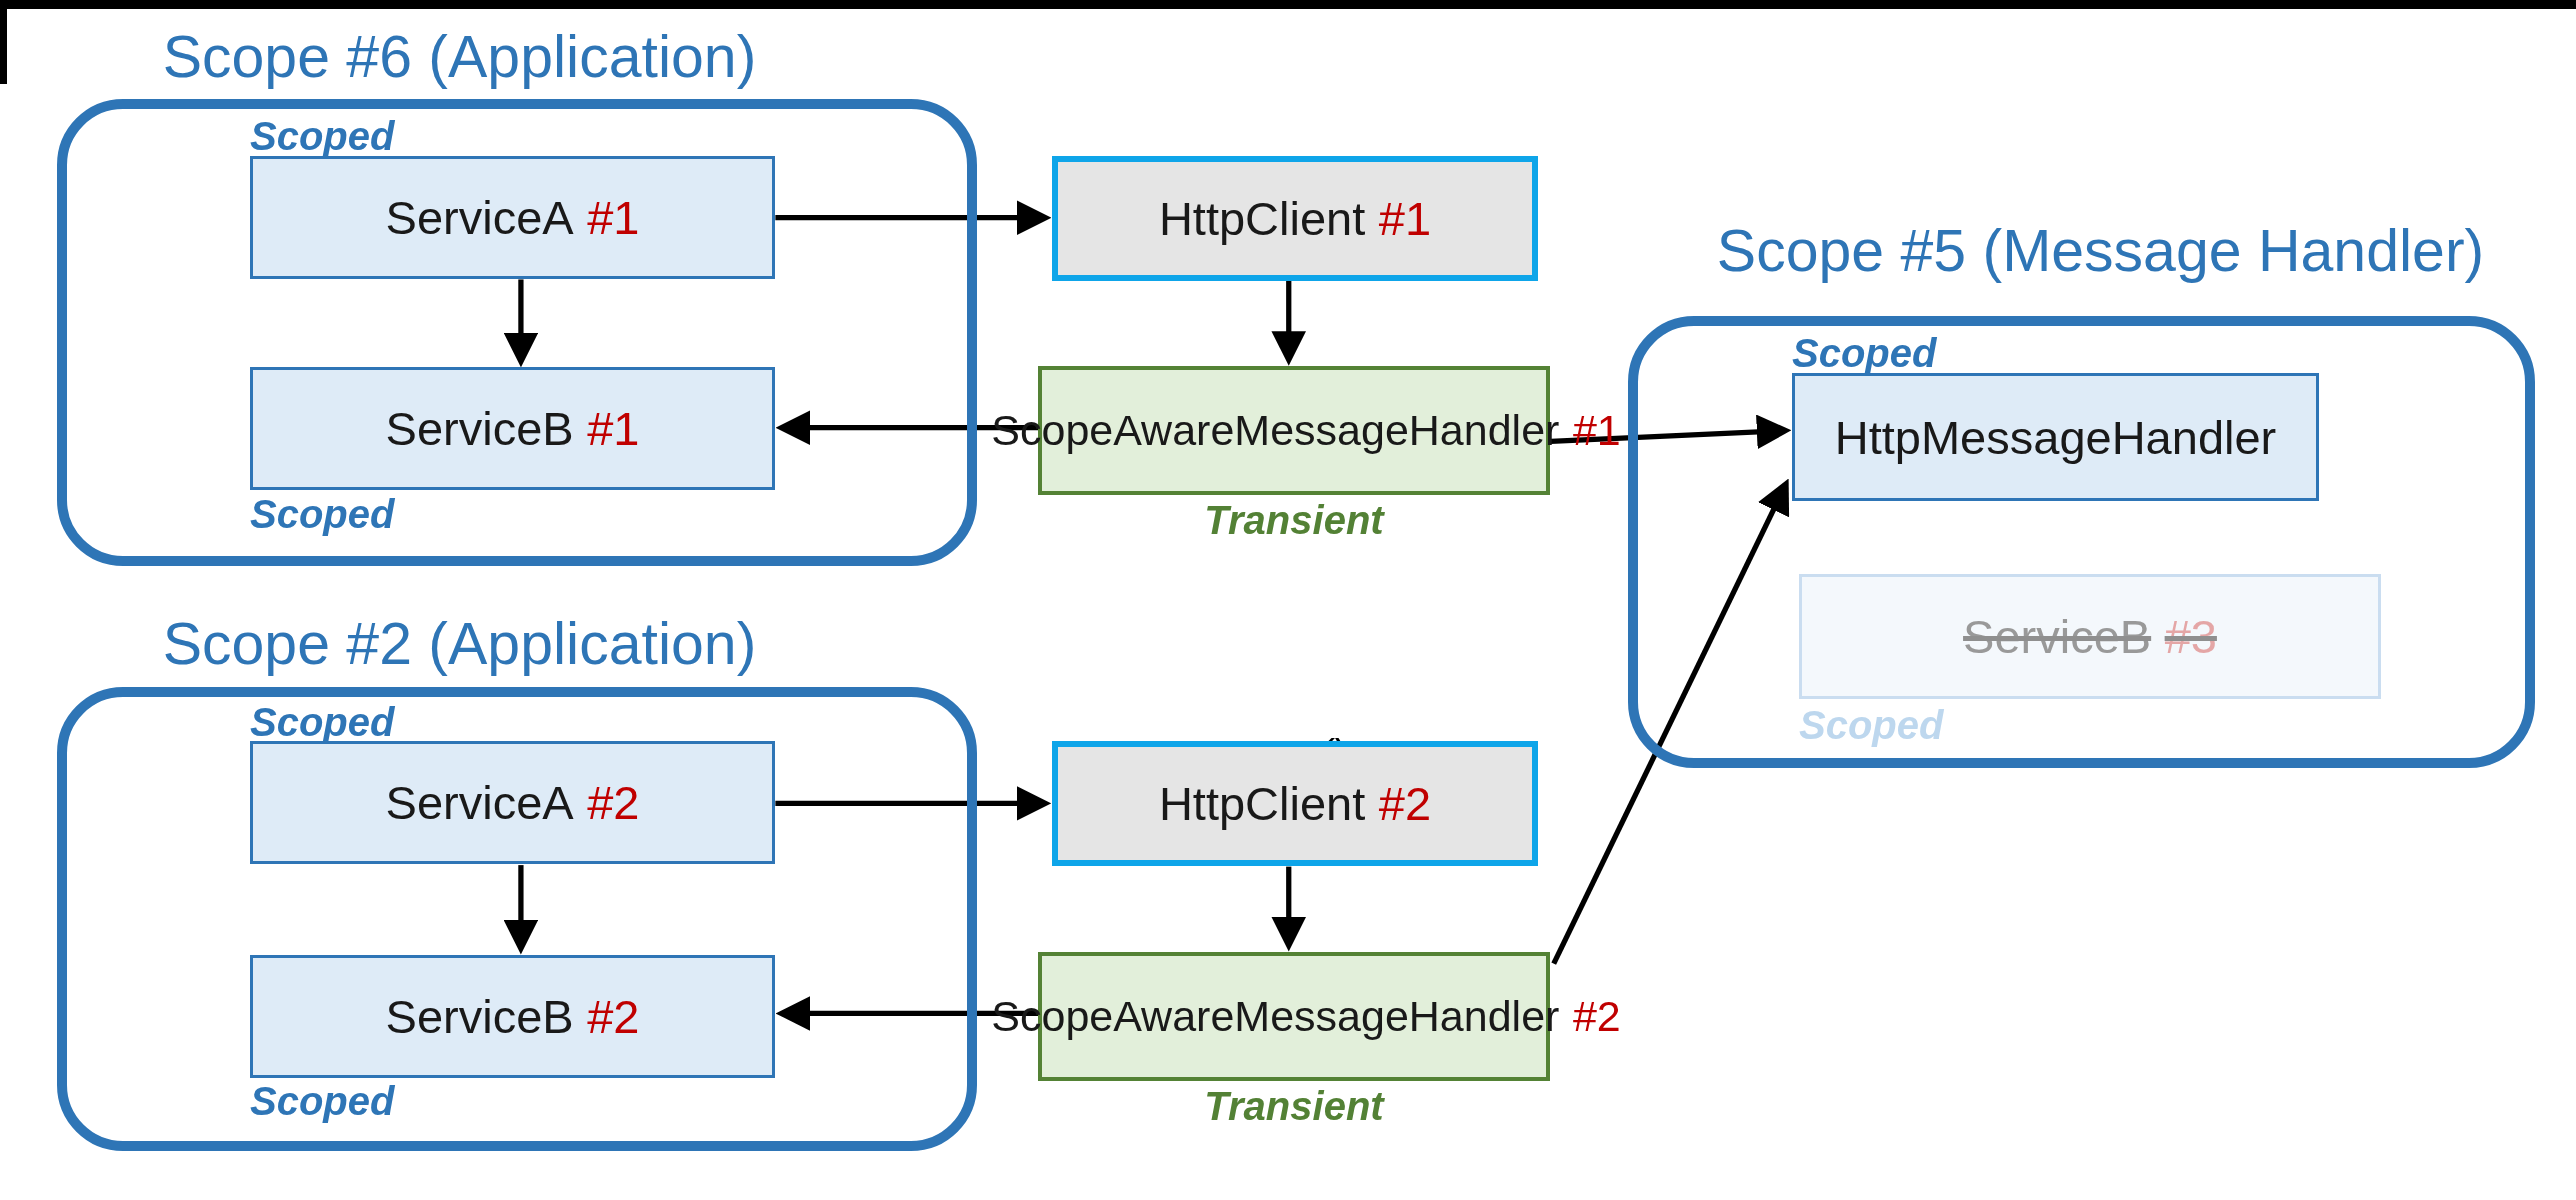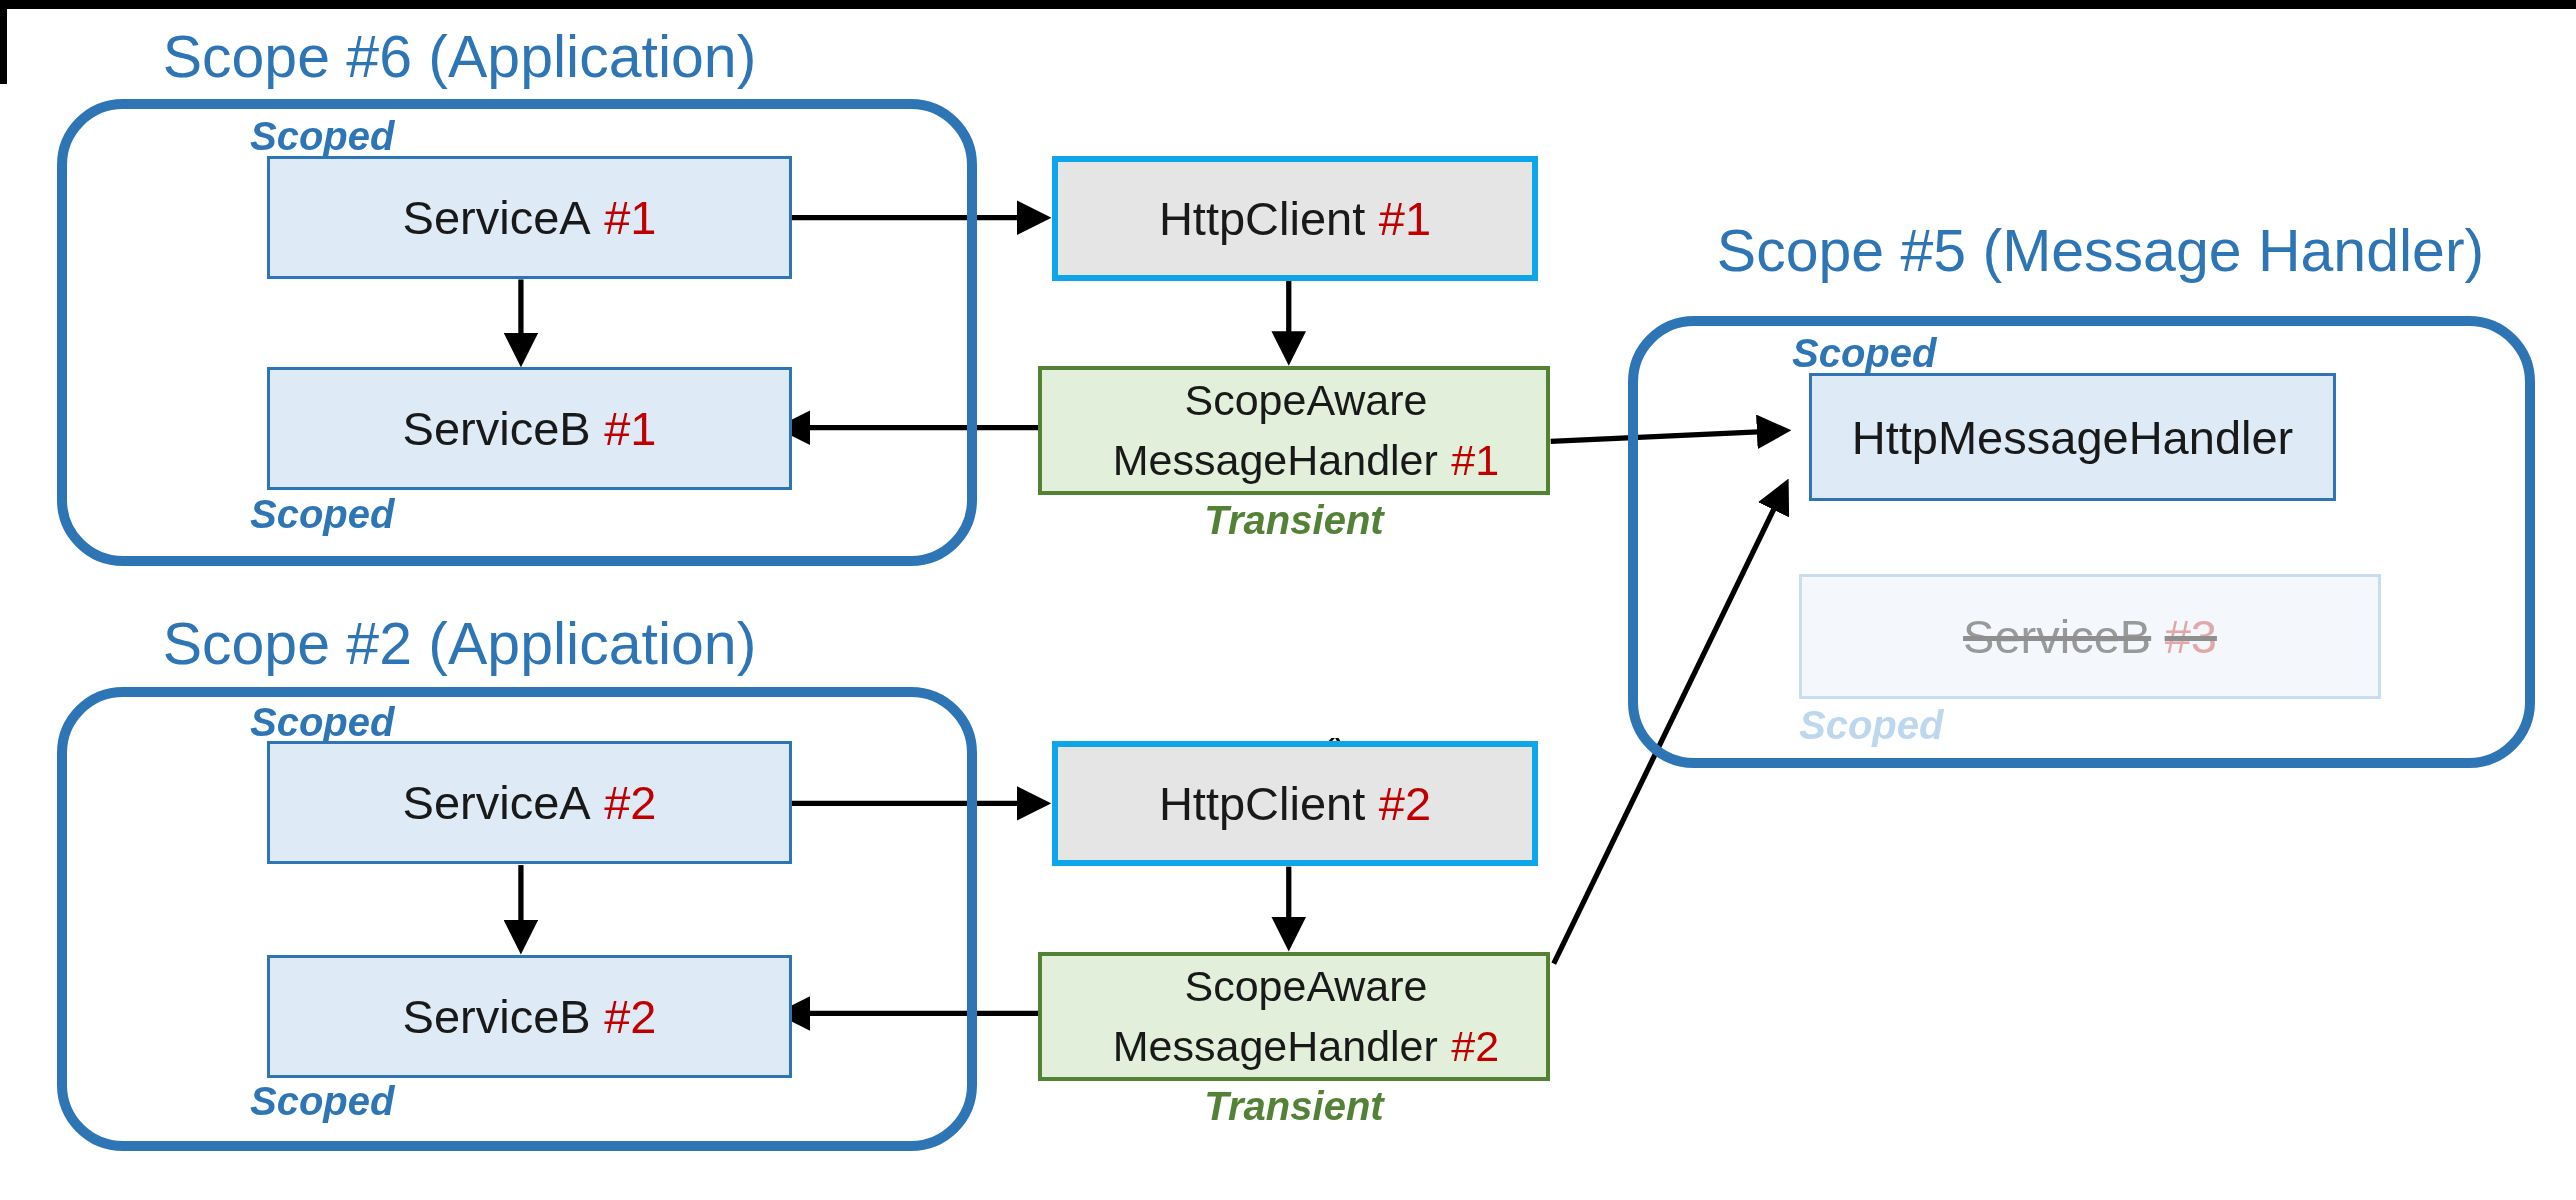--- a/index.html
+++ b/index.html
@@ -5,23 +5,23 @@
   html,body{margin:0;padding:0;background:#ffffff;}
   .canvas{position:relative;width:2576px;height:1201px;background:#ffffff;overflow:hidden;
           font-family:"Liberation Sans","DejaVu Sans",sans-serif;}
   .letterbox{position:absolute;background:#000;}
   .scope-rect{position:absolute;border:10.5px solid #2E75B6;border-radius:66px;background:transparent;box-sizing:border-box;}
   .scope-title{position:absolute;color:#2E75B6;font-size:59px;font-weight:400;text-align:center;white-space:nowrap;}
   .scoped-label{position:absolute;color:#2E75B6;font-size:40px;font-style:italic;font-weight:600;text-align:left;white-space:nowrap;}
   .scoped-label.faded{color:#BDD7EE;}
   .node{position:absolute;box-sizing:border-box;display:flex;align-items:center;justify-content:center;
         font-size:47px;font-weight:500;color:#191919;white-space:nowrap;}
-  .node.blue{background:#DEEBF7;border:3.8px solid #2E75B6;margin-left:17px;}
+  .node.blue{background:#DEEBF7;border:3.8px solid #2E75B6;}
   .node.gray{background:#e5e5e5;border:6px solid #0ea5e9;}
-  .node.green{background:#E2EFDA;border:4.5px solid #548235;flex-direction:column;line-height:1.38;padding-left:24px;}
+  .node.green{background:#E2EFDA;border:4.5px solid #548235;flex-direction:row;line-height:1.38;padding-left:24px;}
   .node.faded-box{background:#F4F8FC;border:3.8px solid #CADDF0;color:#999999;}
   .instance{color:#C00000;margin-left:13.5px;}
   .annot{position:absolute;font-size:40px;font-style:italic;text-align:center;white-space:nowrap;}
   .annot.new{color:#000000;font-weight:500;margin-top:44px;}
   .annot.transient{color:#538135;font-weight:600;}
   .strike{text-decoration:line-through;text-decoration-color:#8F8F8F;text-decoration-thickness:5.3px;color:#999999;}
   .strike .instance{color:#E4A6A6;}
   .arrow-layer{position:absolute;left:0;top:0;width:2576px;height:1201px;pointer-events:none;}
   .handler-line{display:block;text-align:center;}
 </style>

